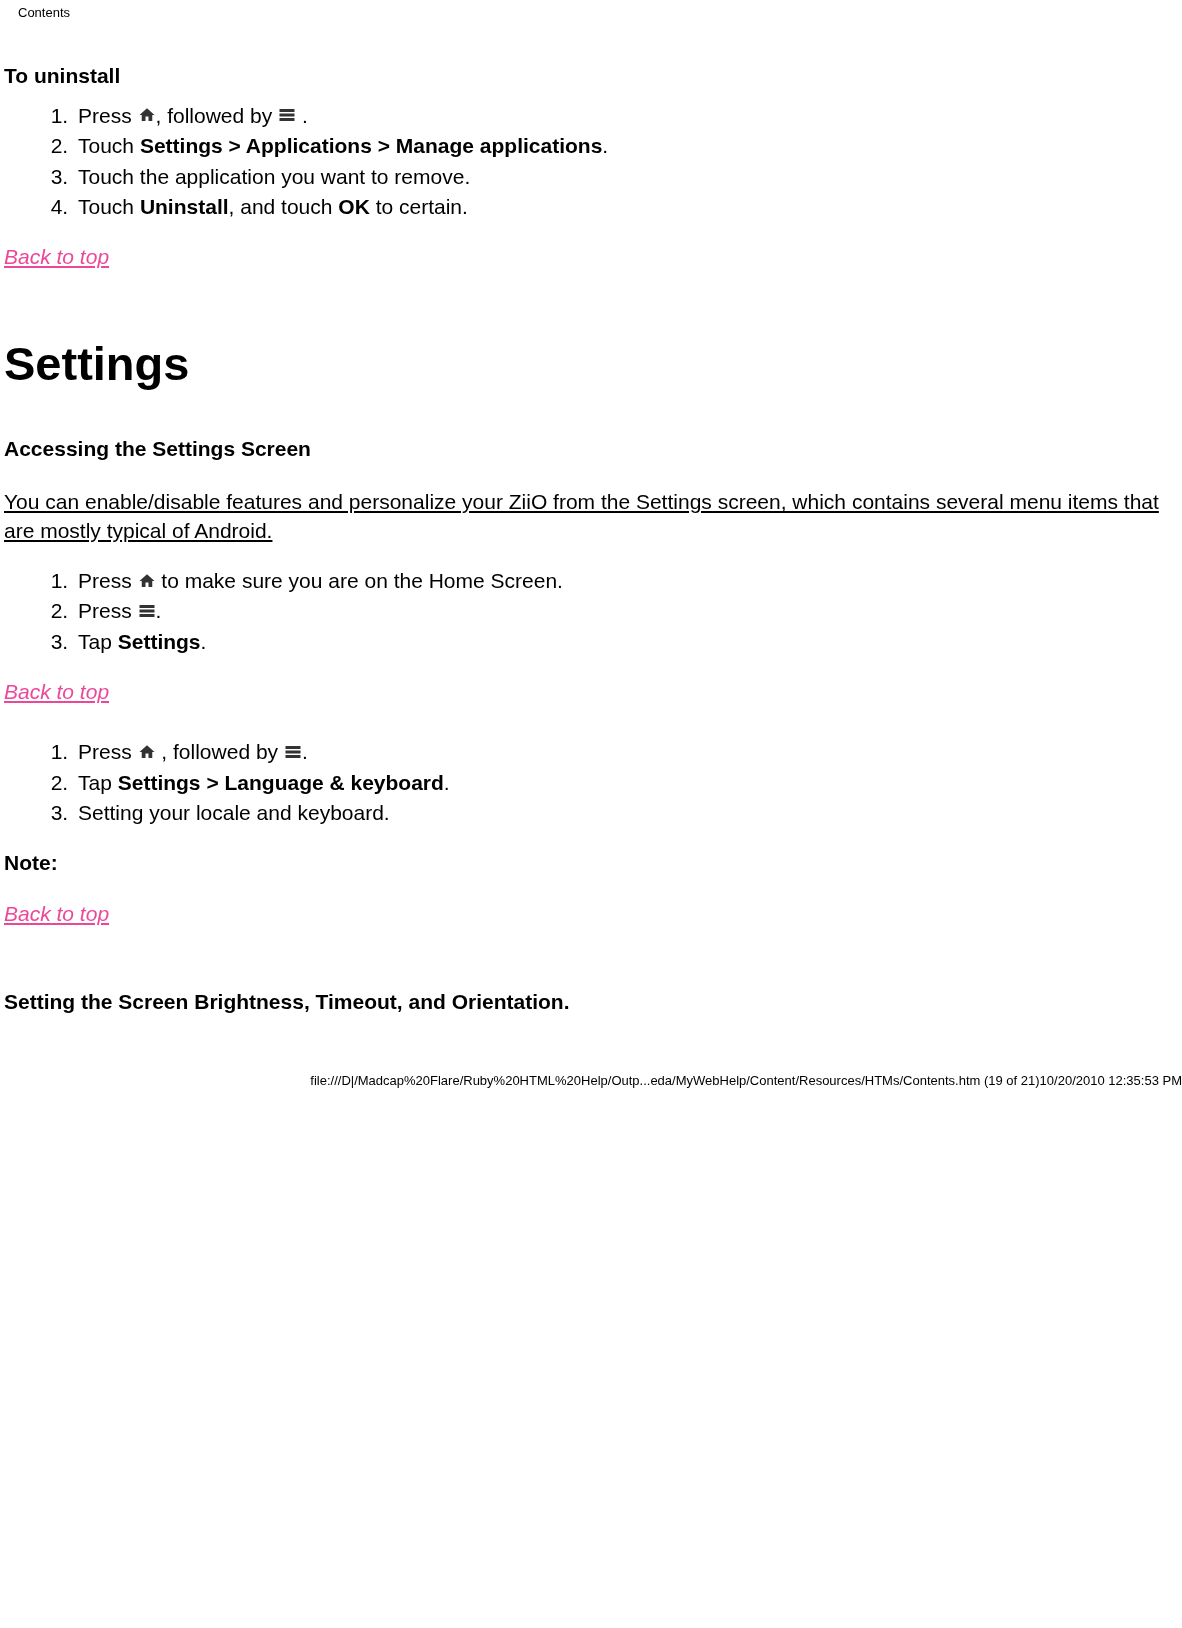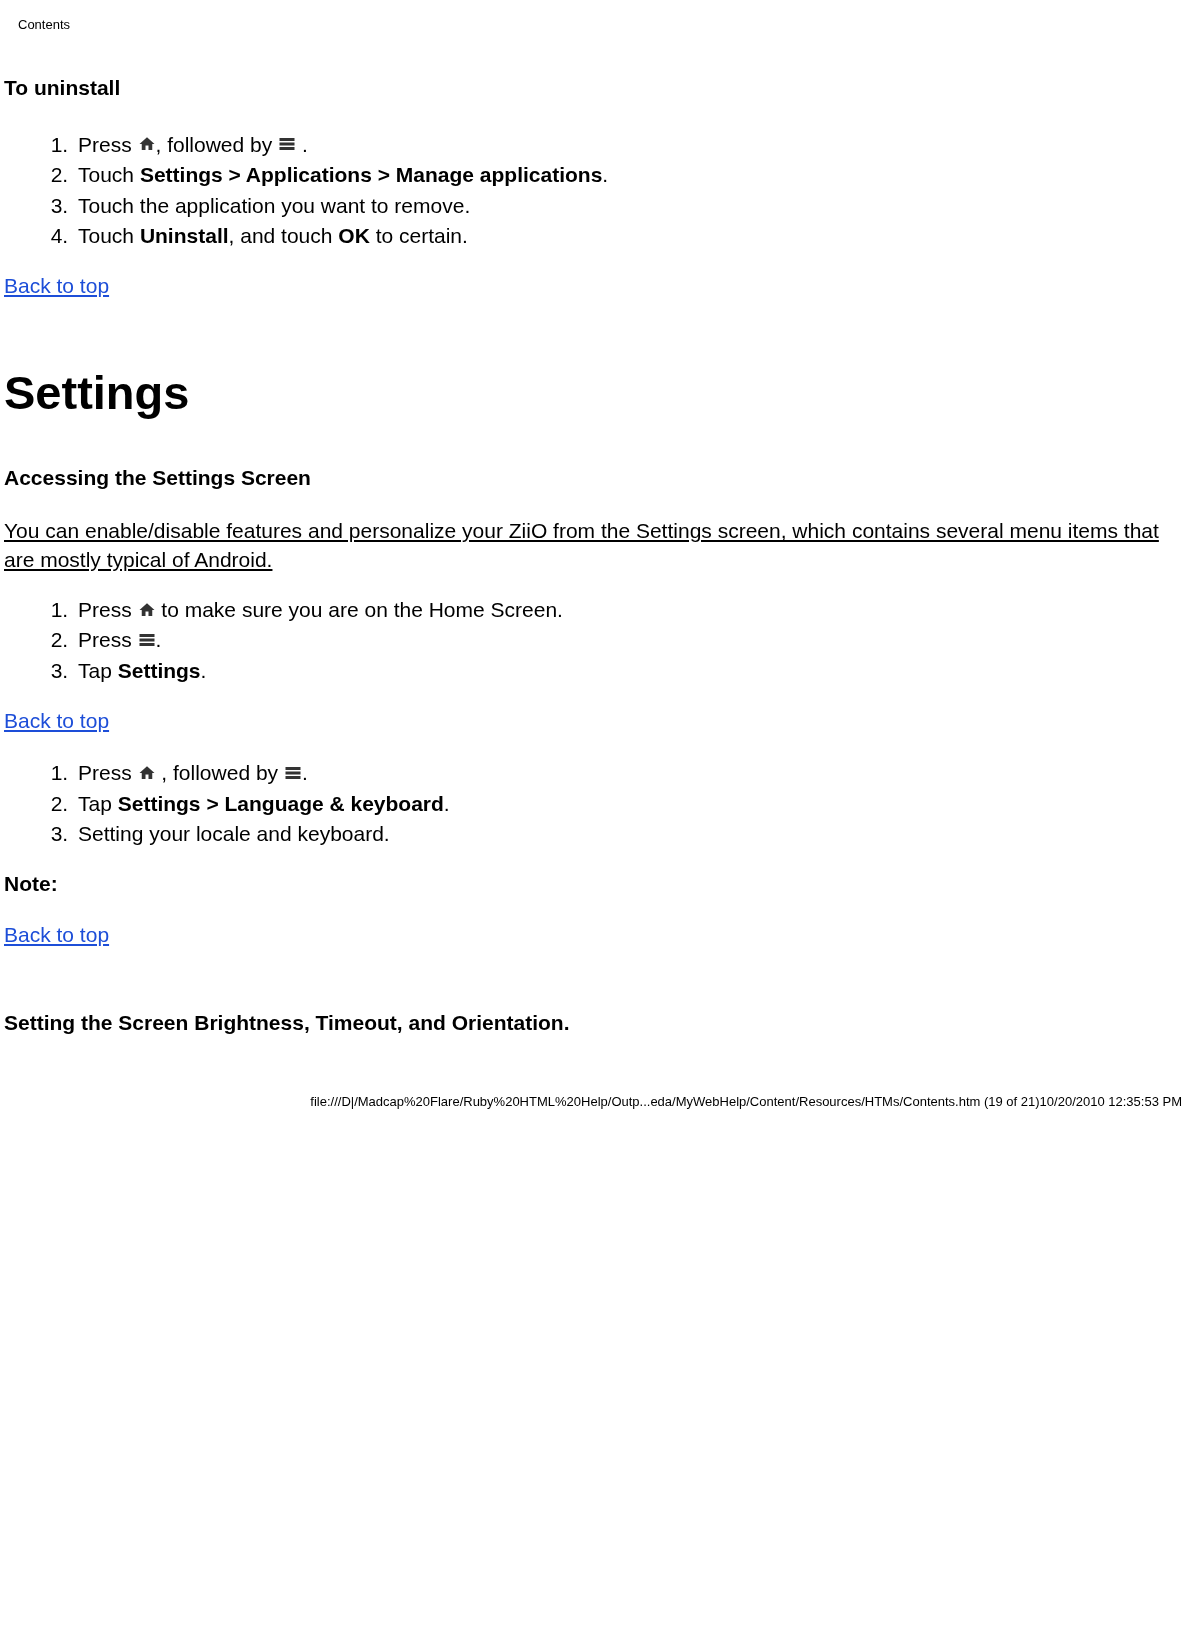--- a/index.html
+++ b/index.html
@@ -6,21 +6,21 @@
     font-family: Arial, Helvetica, sans-serif;
     font-size: 21px;
     line-height: 1.35;
     margin: 0;
     padding: 0;
     color: #000;
     background: #fff;
     width: 1182px;
   }
   .page {
-    padding: 12px 0 0 0;
+    padding: 0 0 0 0;
   }
   .header-label {
     font-size: 13px;
     padding: 4px 0 0 18px;
   }
   .content {
     padding: 40px 4px 0 4px;
   }
   h1 {
     font-size: 47px;
@@ -28,37 +28,38 @@
     margin: 40px 0 30px 0;
   }
   h2 {
     font-size: 21px;
     font-weight: bold;
     margin: 40px 0 25px 0;
   }
   h3.small {
     font-size: 21px;
     font-weight: bold;
-    margin: 0 0 29px 0;
+    margin: 0 0 12px 0;
   }
   p {
     margin: 0 0 22px 0;
     text-decoration: underline;
   }
   ol {
-    margin: 4px 0 22px 0;
+    margin: 12px 0 22px 0;
     padding-left: 70px;
   }
   ol li {
     padding-left: 4px;
     margin-bottom: 2px;
   }
   .btt {
-    color: #1d4ed8;
+    color: #ec4899;
     text-decoration: underline;
+    font-style: italic;
     cursor: pointer;
     display: inline-block;
     margin-bottom: 20px;
   }
   .bold {
     font-weight: bold;
   }
   .icon-home, .icon-menu {
     display: inline-block;
     vertical-align: middle;

